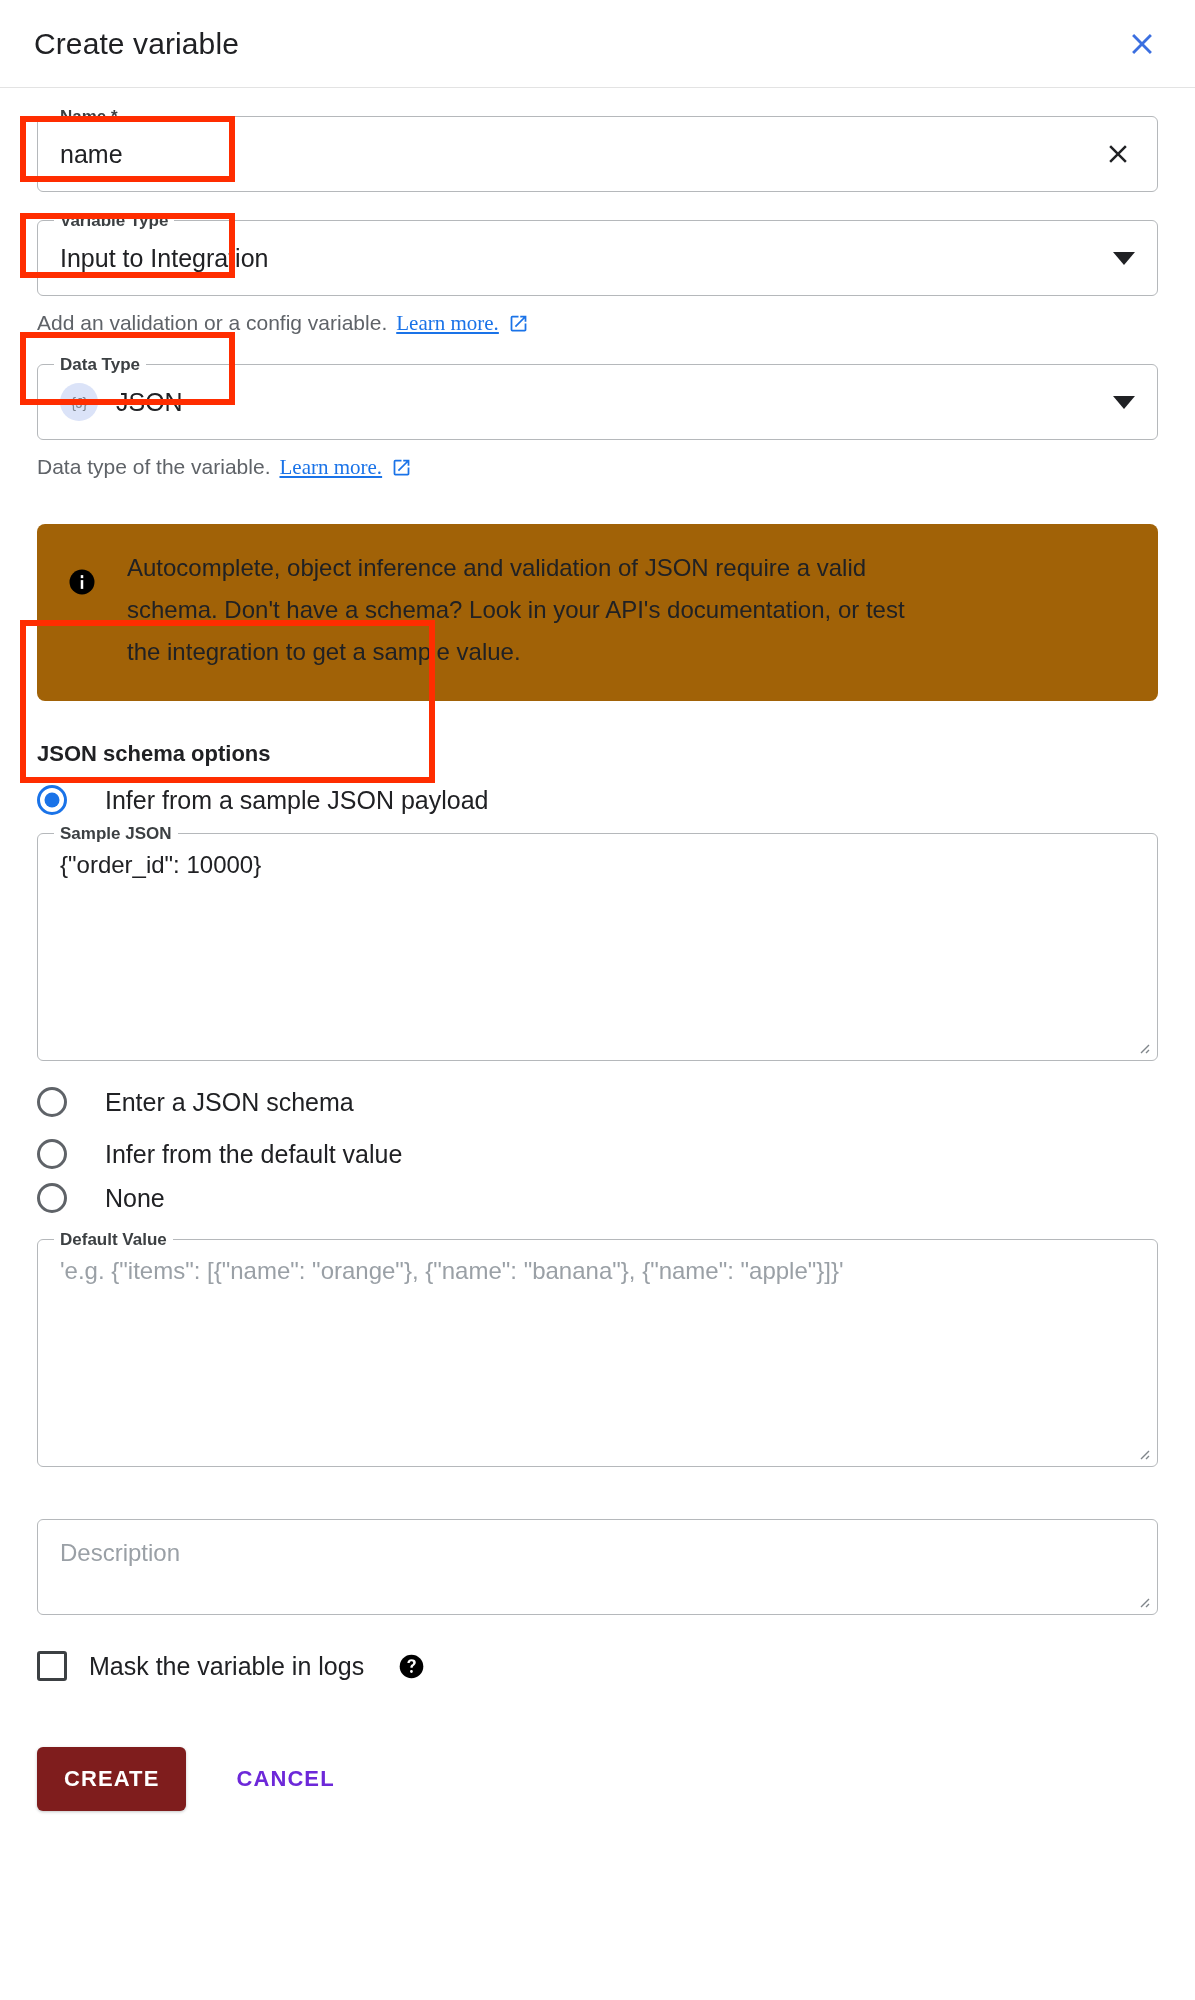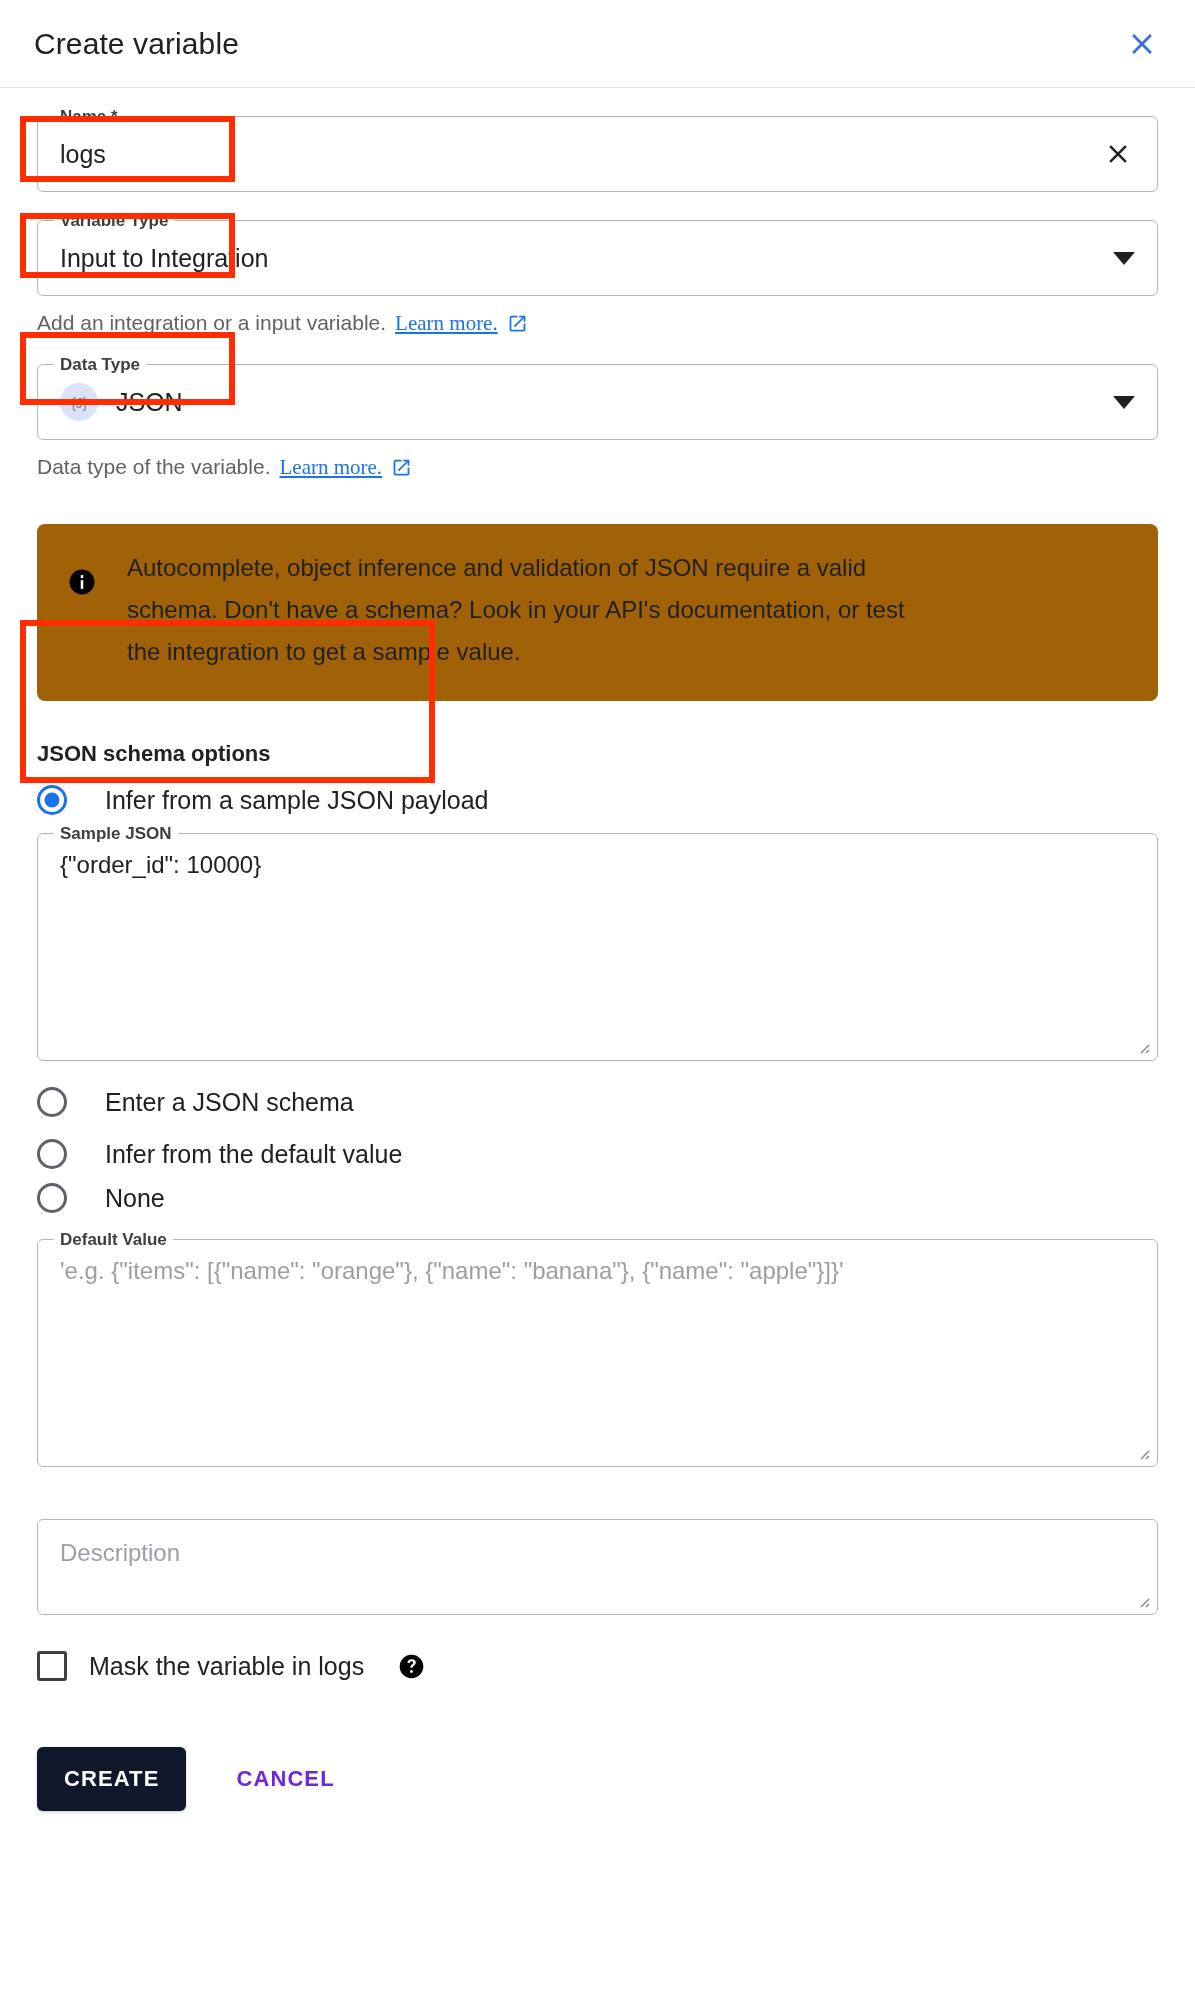--- a/index.html
+++ b/index.html
@@ -247,21 +247,21 @@
 
   
   .footer {
     margin-top: 66px;
     display: flex;
     align-items: center;
     gap: 34px;
     padding-bottom: 40px;
   }
   .btn-primary {
-    background: #0f172a;
+    background: #7f1d1d;
     color: #ffffff;
     border: none;
     border-radius: 6px;
     font-size: 22px;
     font-weight: 700;
     letter-spacing: 1.1px;
     padding: 19px 27px;
     cursor: pointer;
     font-family: "Liberation Sans", sans-serif;
     box-shadow: 0 1px 3px rgba(60,64,67,0.3);
@@ -295,35 +295,35 @@
     <svg width="34" height="34" viewBox="0 0 24 24" aria-hidden="true">
       <path d="M19 6.41L17.59 5 12 10.59 6.41 5 5 6.41 10.59 12 5 17.59 6.41 19 12 13.41 17.59 19 19 17.59 13.41 12z" fill="#3b6fe0"></path>
     </svg>
   </button>
 </div>
 
 <div class="dialog-body">
 
   <div class="field">
     <span class="field-legend">Name *</span>
-    <span class="field-value">logs</span>
+    <span class="field-value">name</span>
     <span class="clear-x">
       <svg width="30" height="30" viewBox="0 0 24 24" aria-hidden="true">
         <path d="M19 6.41L17.59 5 12 10.59 6.41 5 5 6.41 10.59 12 5 17.59 6.41 19 12 13.41 17.59 19 19 17.59 13.41 12z" fill="#202124"></path>
       </svg>
     </span>
   </div>
 
   <div class="field">
     <span class="field-legend">Variable Type</span>
     <span class="field-value">Input to Integration</span>
     <span class="caret"></span>
   </div>
   <div class="helper">
-    <span>Add an integration or a input variable.</span>
+    <span>Add an validation or a config variable.</span>
     <span class="link">Learn more.</span>
     <span class="ext-icon">
       <svg width="21" height="21" viewBox="0 0 24 24" aria-hidden="true">
         <path d="M19 19H5V5h7V3H5a2 2 0 0 0-2 2v14a2 2 0 0 0 2 2h14c1.1 0 2-.9 2-2v-7h-2v7zM14 3v2h3.59l-9.83 9.83 1.41 1.41L19 6.41V10h2V3h-7z" fill="#1a73e8"></path>
       </svg>
     </span>
   </div>
 
   <div class="field">
     <span class="field-legend">Data Type</span>

